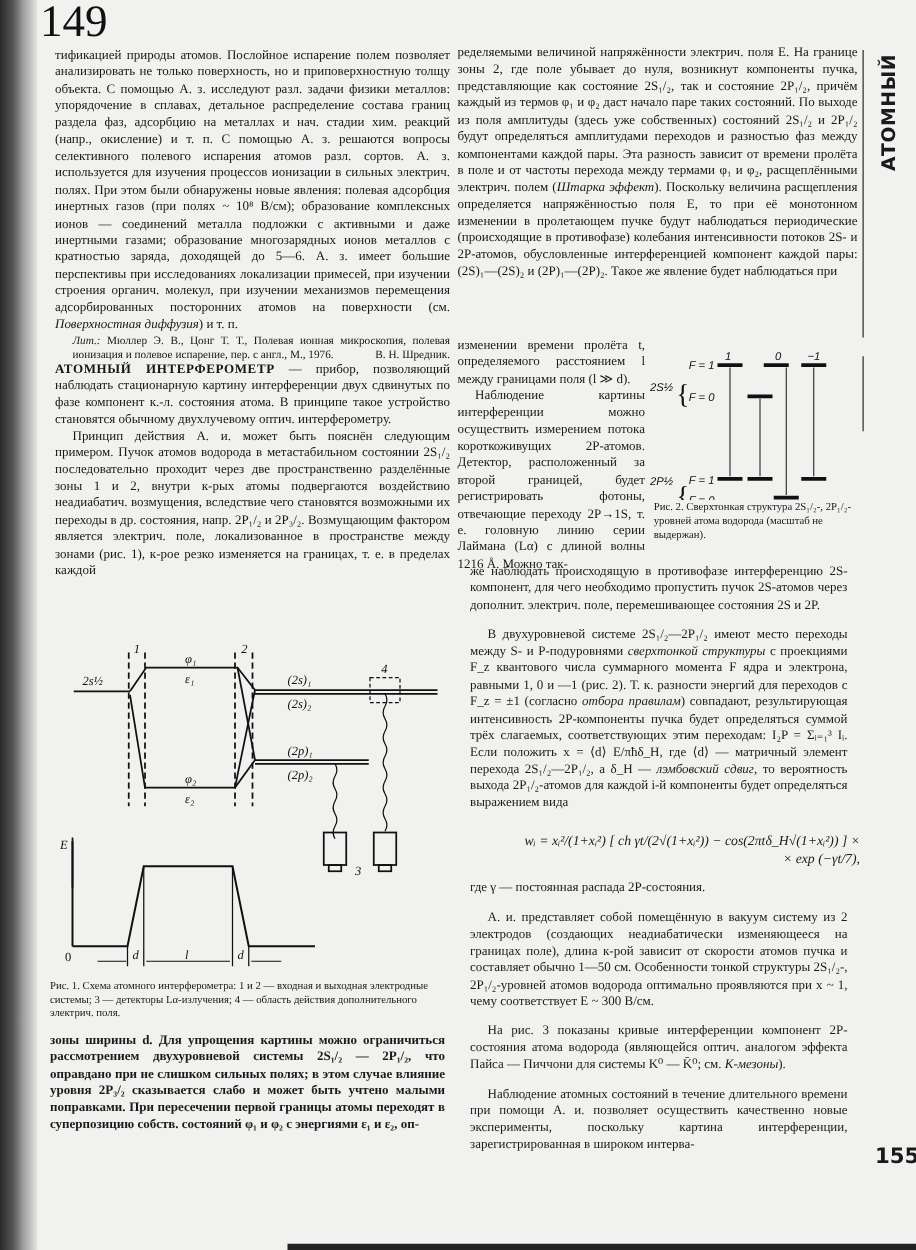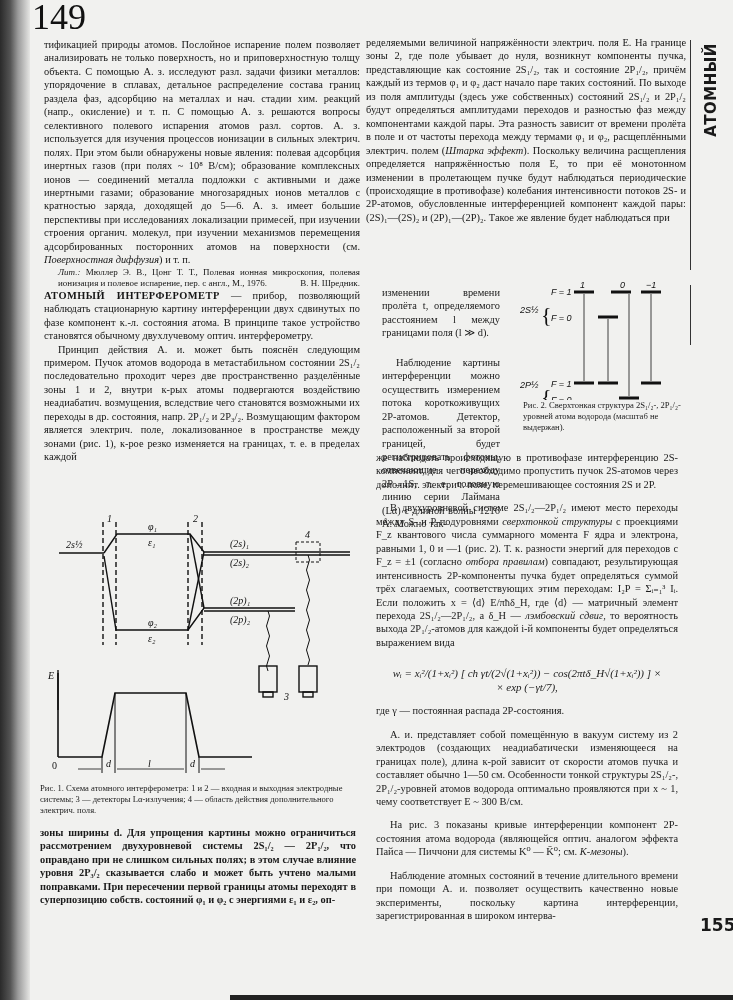--- a/index.html
+++ b/index.html
@@ -43,26 +43,26 @@
   }
   .fig1 { position:absolute; left:40px; top:500px; width:320px; height:220px; }
   .fig1-caption {
     position:absolute; left:40px; top:783px; width:316px; font-size:8.6px; line-height:11px;
   }
   .fig2 { position:absolute; left:520px; top:280px; width:170px; height:120px; }
   .fig2-caption {
     position:absolute; left:523px; top:400px; width:166px; font-size:8.6px; line-height:11px;
   }
   .col-right-wrap { position:absolute; left:366px; top:270px; width:150px; font-size:10.4px; line-height:13.45px; text-align:justify; }
-  .col-right-wrap p { margin:16px; text-indent:14px; }
+  .col-right-wrap p { margin:0; text-indent:14px; }
   .col-right-wrap p.noind { text-indent:0; }
   .col-right-2 { position:absolute; left:366px; top:441px; width:322px; font-size:10.4px; line-height:13.45px; text-align:justify; }
   .col-right-2 p { margin:10px; text-indent:14px; }
   .col-right-2 p.noind { text-indent:0; }
-  .formula { text-align:center; margin:18px 0 6px 0; font-size:11px; font-style:italic; }
+  .formula { text-align:right; margin:18px 0 6px 0; font-size:11px; font-style:italic; }
   .col-left-bottom { position:absolute; left:40px; top:826px; width:316px; font-size:10.4px; line-height:13.45px; text-align:justify;font-weight:bold; }
   .col-left-bottom p { margin:0; }
   .bottom-bar { position:absolute; left:230px; top:995px; width:503px; height:5px; background:#222; }
 </style>
 </head>
 <body>
 
 <div class="spine"></div>
 <div class="pagenum-top">149</div>
 

